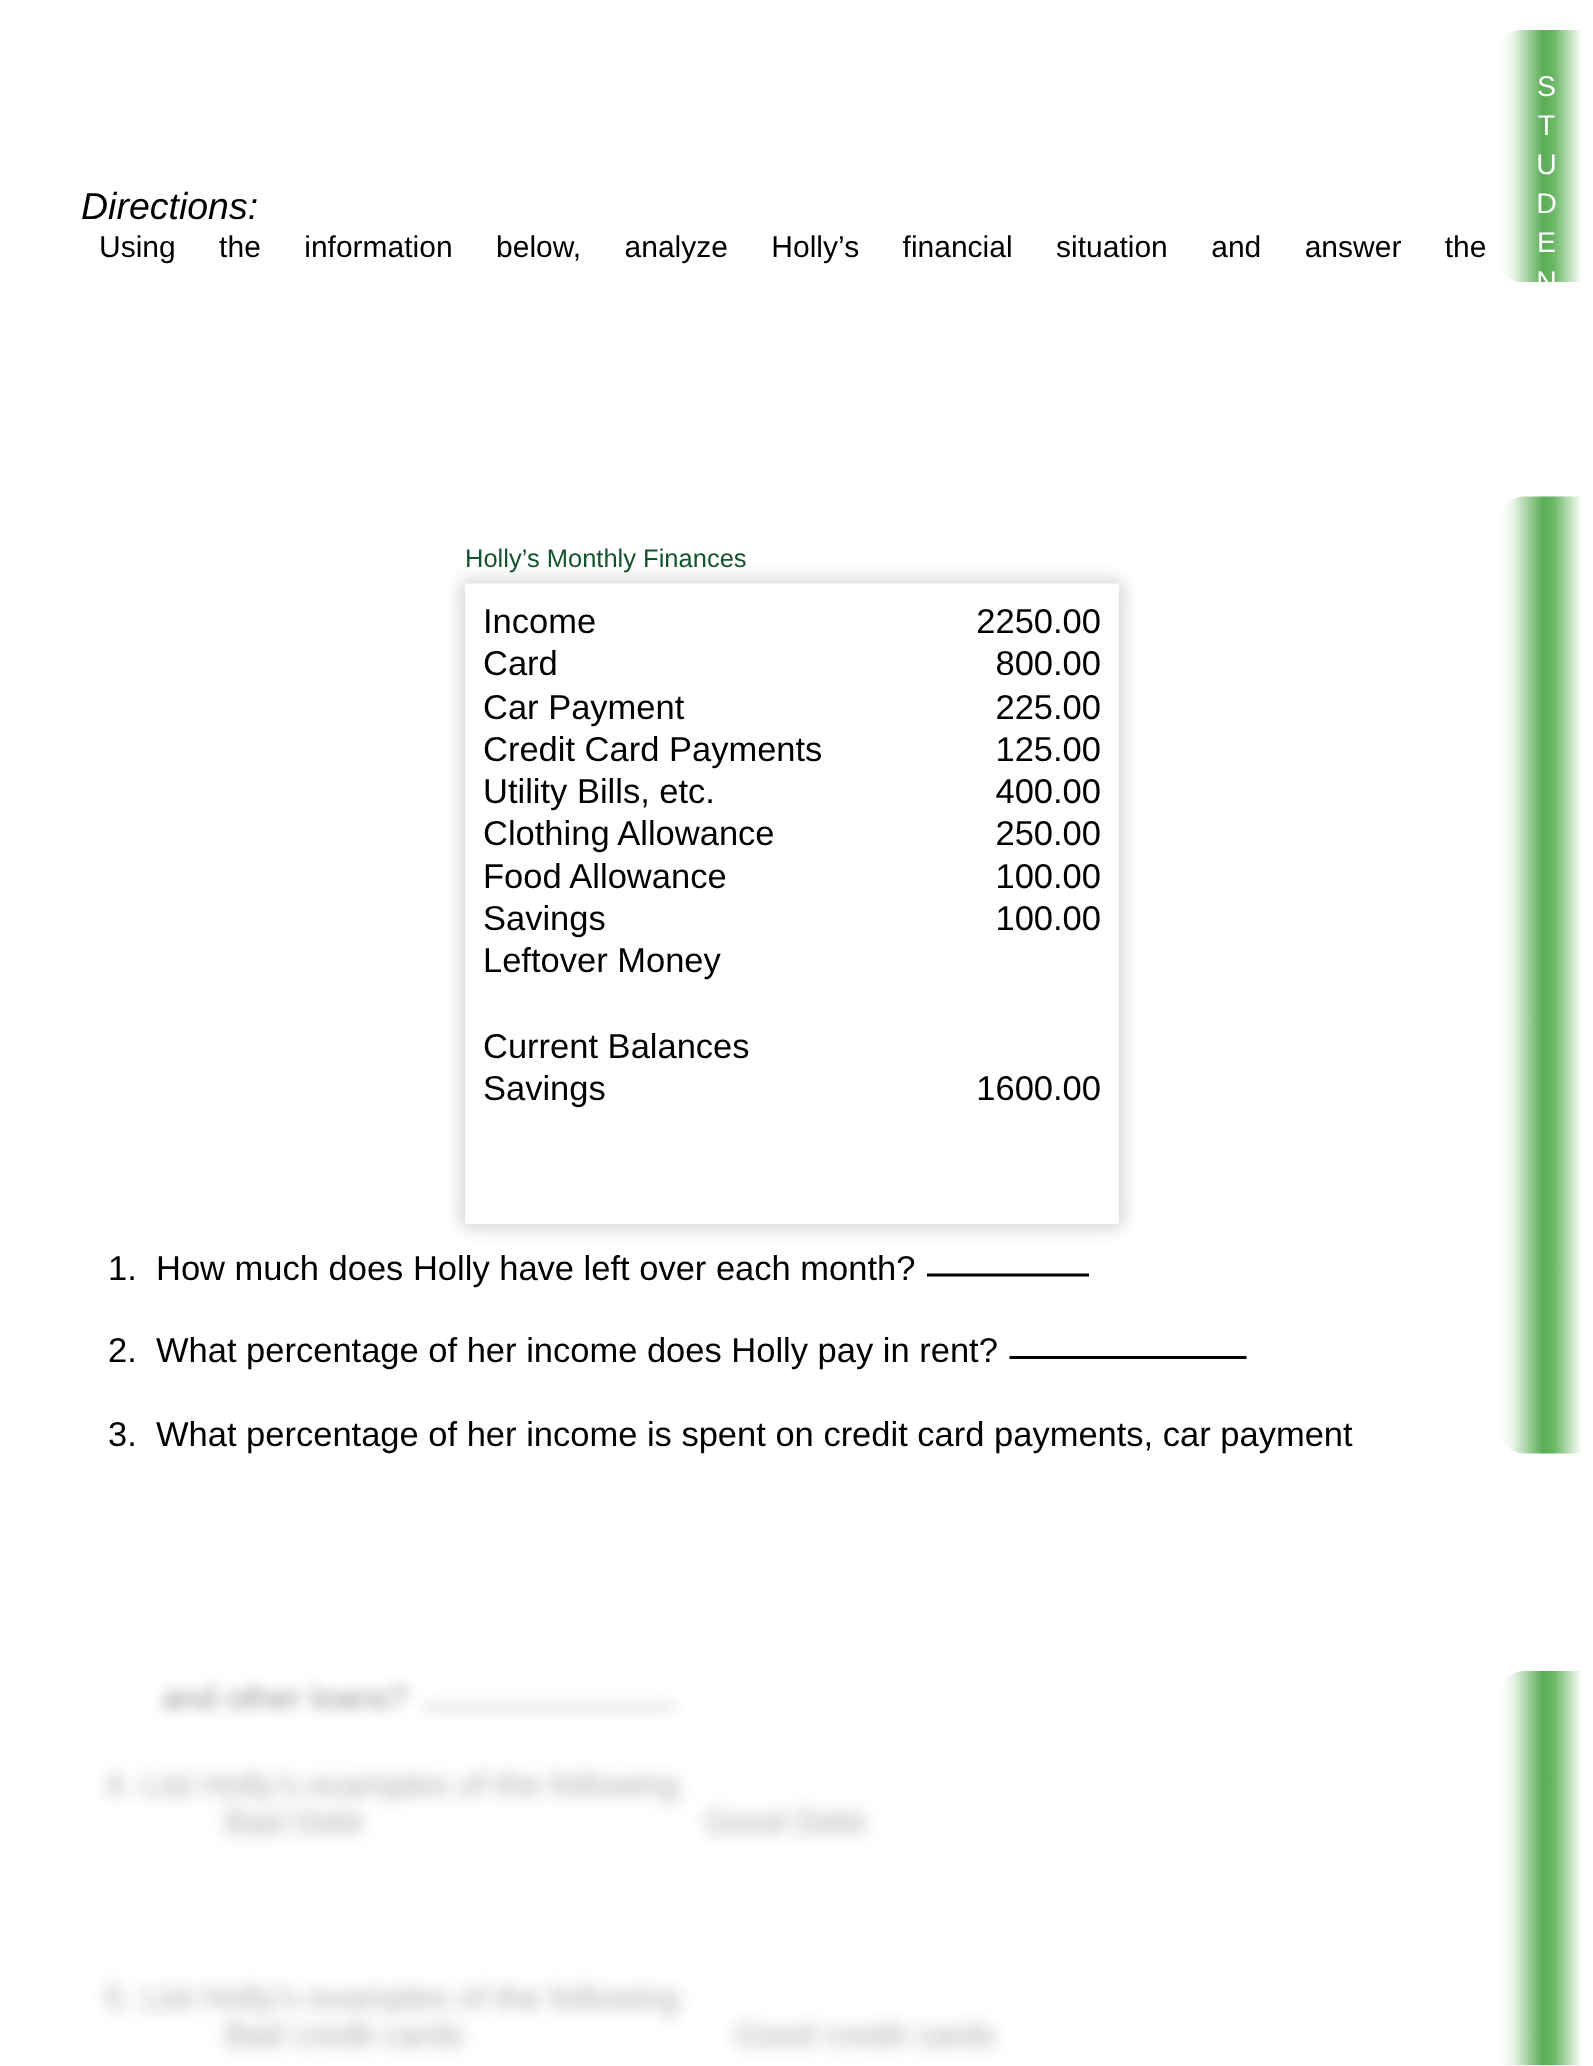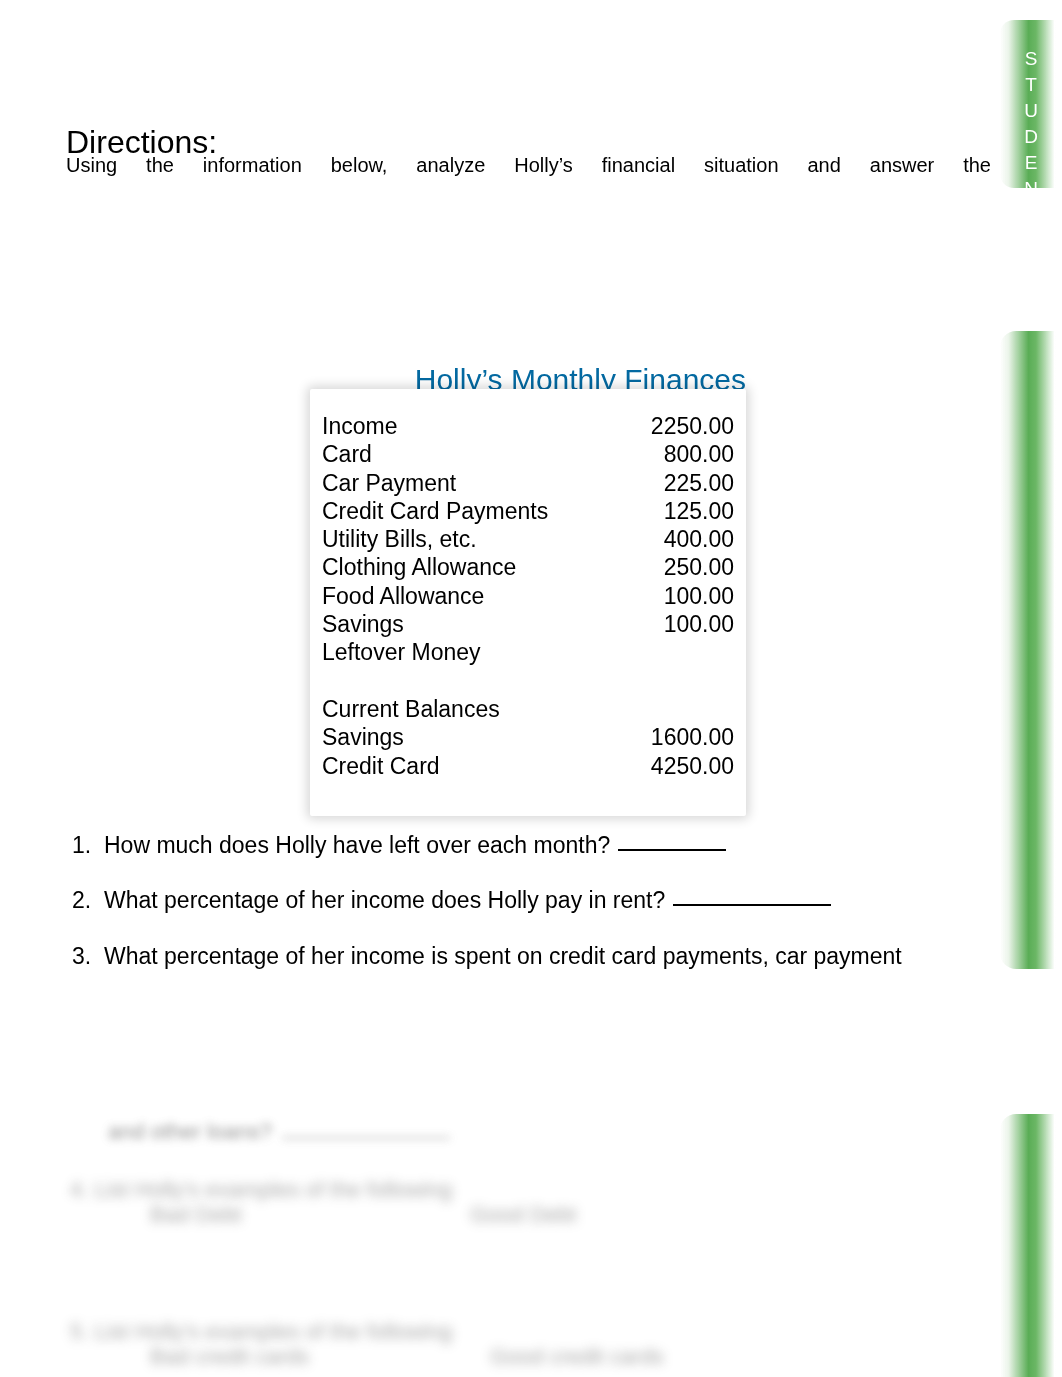--- a/index.html
+++ b/index.html
@@ -79,45 +79,46 @@
     font-weight: bold;
     font-size: 58px;
     letter-spacing: -0.5px;
     color: #000000;
   }
 
   
   .directions-label {
     position: absolute;
     top: 124px;
-    left: 66px;
-    font-size: 32px;
+    left: 54px;
+    font-style: italic;
+    font-size: 25px;
     color: #000;
   }
   .directions-body {
     position: absolute;
     top: 150px;
     left: 66px;
     width: 925px;
     font-size: 20px;
     line-height: 30px;
     text-align: justify;
     text-align-last: justify;
     color: #000;
   }
 
   
   .table-caption {
     position: absolute;
     top: 363px;
     left: 310px;
     width: 436px;
-    text-align: right;
-    font-size: 30px;
-    color: #0369a1;
+    text-align: left;
+    font-size: 17px;
+    color: #14532d;
   }
   .finance-box {
     position: absolute;
     top: 389px;
     left: 310px;
     width: 436px;
     height: 427px;
     background: #ffffff;
     box-shadow: 0 0 11px 3px rgba(0,0,0,0.16);
     border-radius: 2px;
@@ -129,21 +130,21 @@
     width: 412px;
     font-size: 23px;
     line-height: 28.3px;
   }
   .frow {
     display: flex;
     justify-content: space-between;
     align-items: baseline;
     height: 28.3px;
   }
-  .frow .lbl { white-space: nowrap; margin-top: 12px; }
+  .frow .lbl { white-space: nowrap; }
   .frow .val { white-space: nowrap; }
   .frow.spacer { height: 28.3px; }
 
   
   .question {
     position: absolute;
     left: 72px;
     font-size: 23px;
     line-height: 28px;
     color: #000;
@@ -262,24 +263,20 @@
         <span class="val"></span>
       </div>
       <div class="frow">
         <span class="lbl">Current Balances</span>
         <span class="val"></span>
       </div>
       <div class="frow">
         <span class="lbl">Savings</span>
         <span class="val">1600.00</span>
       </div>
-      <div class="frow">
-        <span class="lbl">Credit Card</span>
-        <span class="val">4250.00</span>
-      </div>
     </div>
 
   <div class="question" id="q1">
     <span class="qnum">1.</span>
     <span class="qtext">How much does Holly have left over each month?</span>
     <span class="blank w1"></span>
   </div>
   <div class="question" id="q2">
     <span class="qnum">2.</span>
     <span class="qtext">What percentage of her income does Holly pay in rent?</span>

